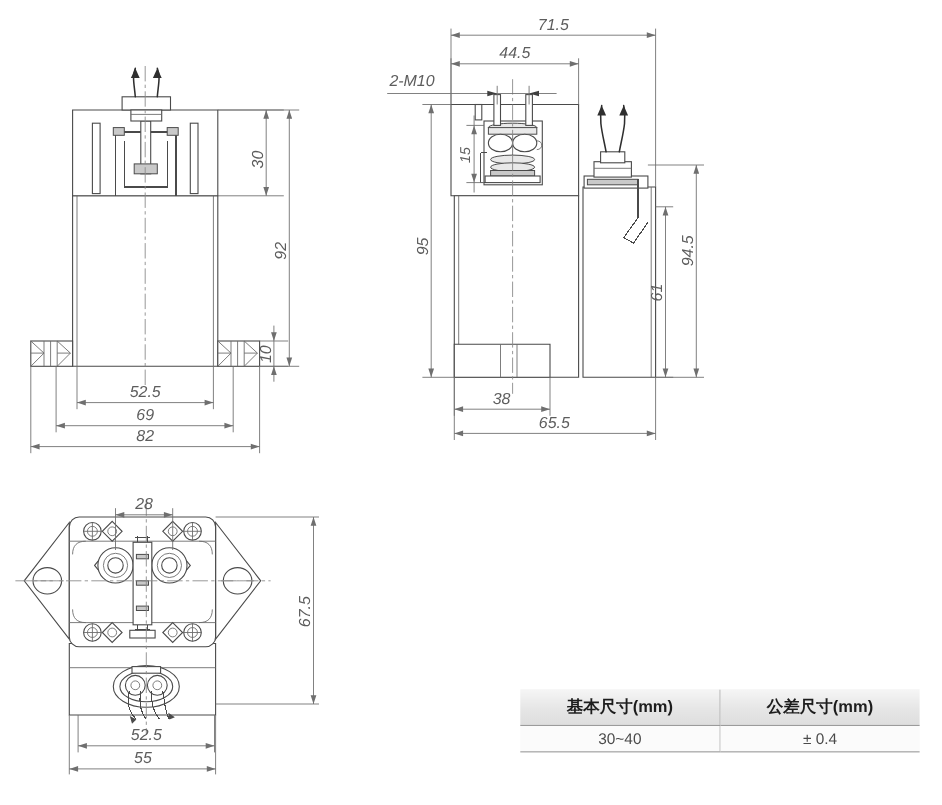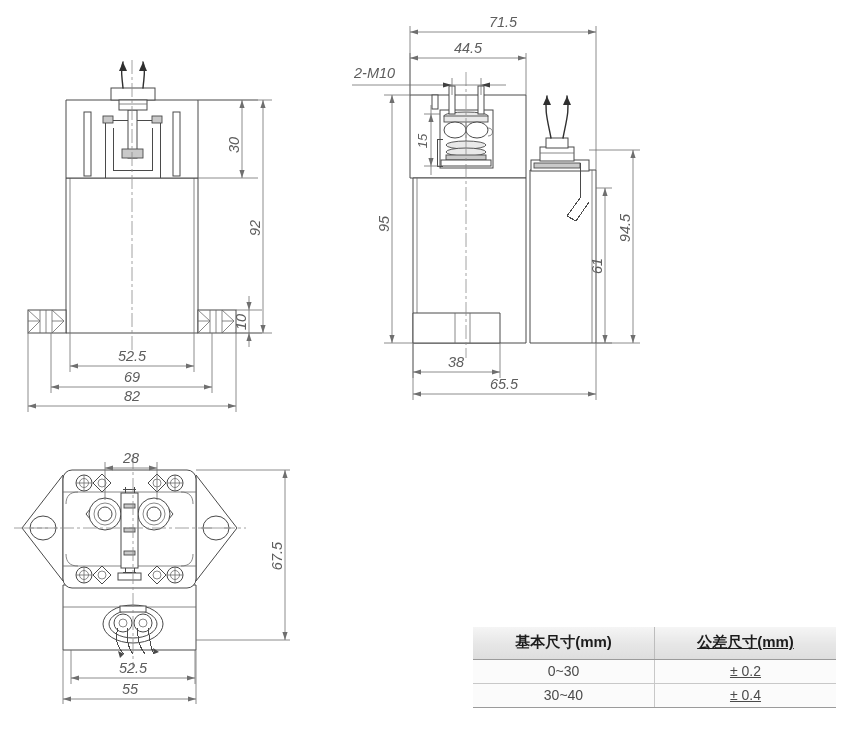--- a/index.html
+++ b/index.html
@@ -37,21 +37,21 @@
     font-size:15px;color:#1d1d1d;font-weight:bold;
     padding:6px 0 7px 0;
     border-bottom:1.3px solid #9b9b9b;
   }
   #tol-table tbody td{
     font-size:14px;color:#4a4a4a;padding:3px 0 4px 0;
     border-bottom:1px solid #c8c8c8;
     background:#fbfbfb;
   }
   #tol-table tbody tr:last-child td{border-bottom:1.3px solid #9b9b9b;}
-  .col-div{border-left:1px solid #c8c8c8;text-decoration:underline;}
+  .col-div{border-left:1px solid #c8c8c8;}
   thead .col-div{border-left:1px solid #bdbdbd;}
 </style>
 </head>
 <body>
 
 <div id="sheet">
 
   <svg width="856" height="732" viewBox="0 0 856 732">
 
     <g>
@@ -338,23 +338,19 @@
 
   <table id="tol-table">
     <thead>
       <tr>
         <th style="width:50%">基本尺寸(mm)</th>
         <th class="col-div" style="width:50%">公差尺寸(mm)</th>
       </tr>
     </thead>
     <tbody>
       <tr>
-        <td>0~30</td>
-        <td class="col-div">± 0.2</td>
-      </tr>
-      <tr>
         <td>30~40</td>
         <td class="col-div">± 0.4</td>
       </tr>
     </tbody>
   </table>
 
 </div>
 
 </body></html>

